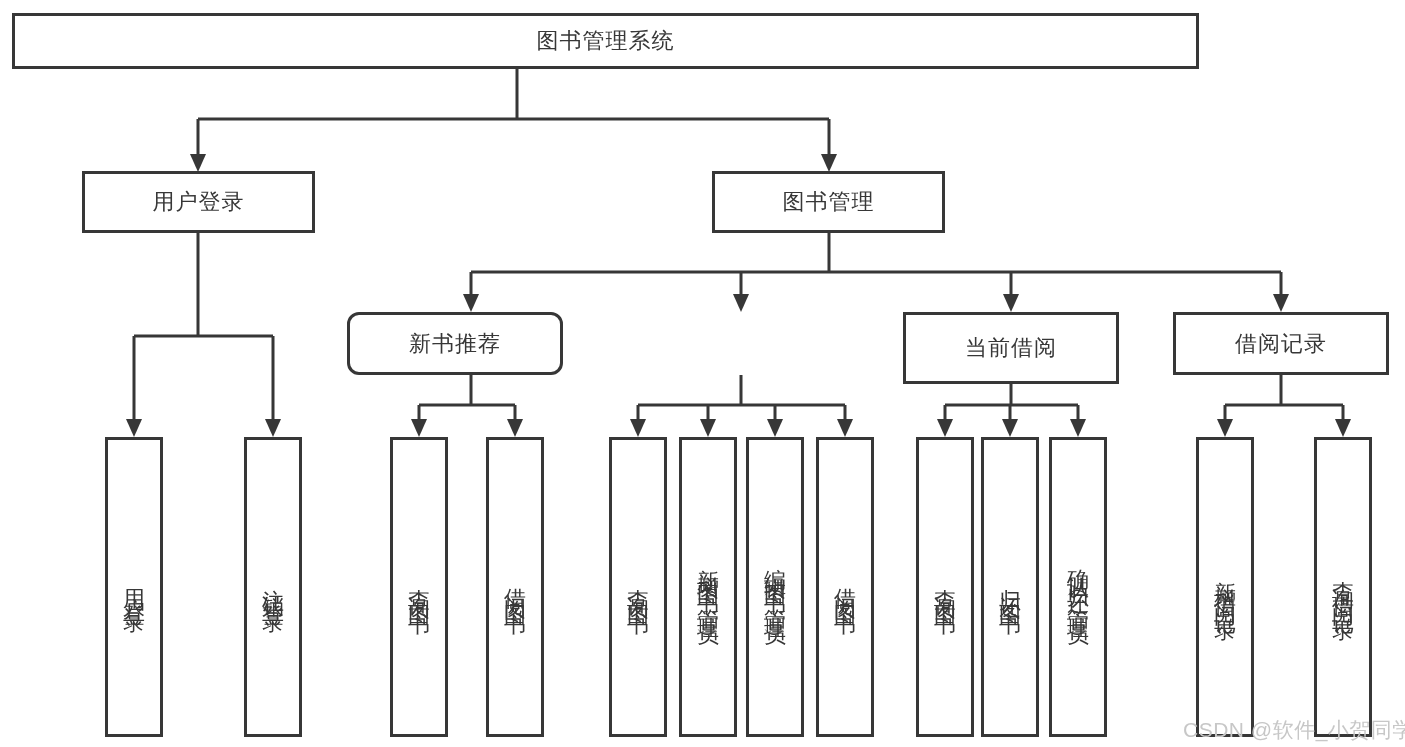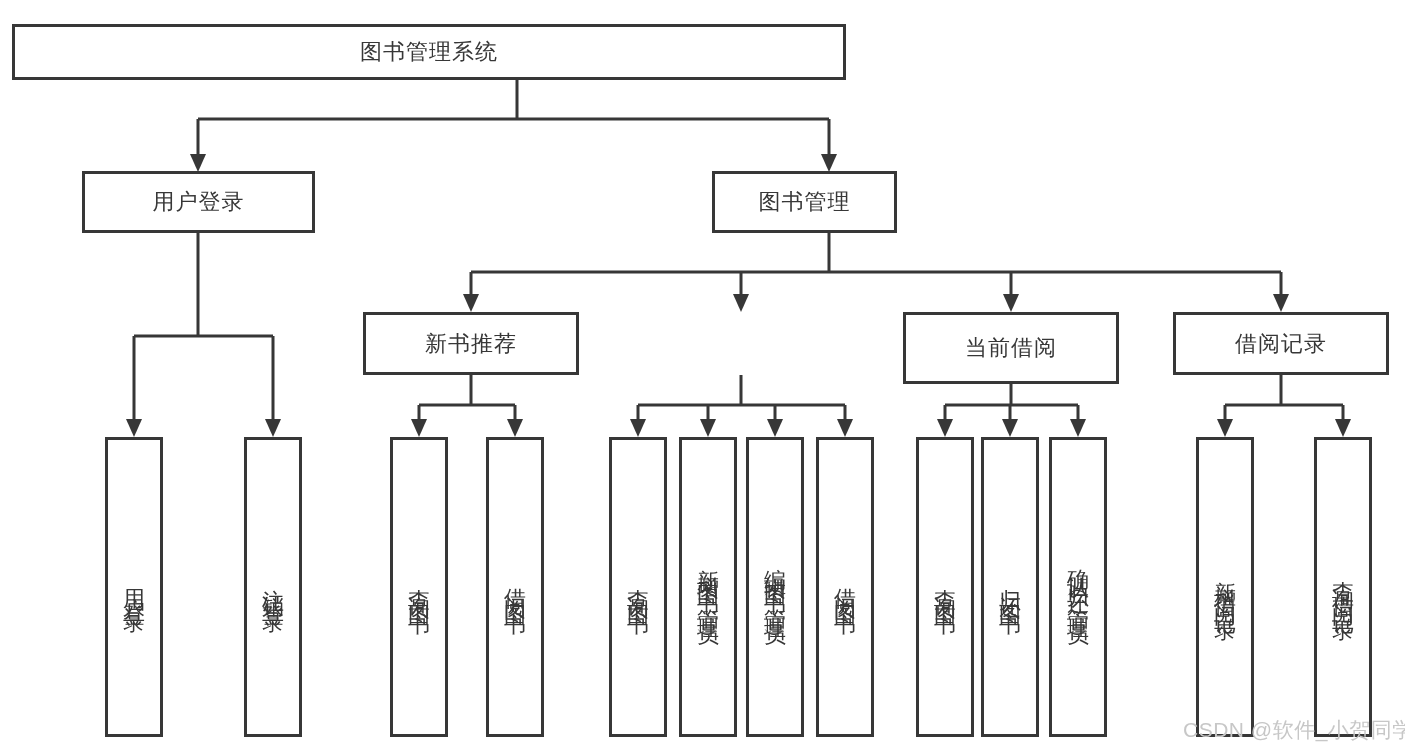--- a/index.html
+++ b/index.html
@@ -85,32 +85,32 @@
       <polygon points="767,419 783,419 775,437"></polygon>
       <polygon points="837,419 853,419 845,437"></polygon>
       <polygon points="937,419 953,419 945,437"></polygon>
       <polygon points="1002,419 1018,419 1010,437"></polygon>
       <polygon points="1070,419 1086,419 1078,437"></polygon>
       <polygon points="1217,419 1233,419 1225,437"></polygon>
       <polygon points="1335,419 1351,419 1343,437"></polygon>
     </g>
   </svg>
 
-  <div class="box hbox" style="left:12px;top:24px;width:834px;height:56px;text-align:right;">
+  <div class="box hbox" style="left:12px;top:13px;width:1187px;height:56px;text-align:right;">
     <span>图书管理系统</span>
   </div>
 
   <div class="box hbox" style="left:82px;top:171px;width:233px;height:62px;">
     <span>用户登录</span>
   </div>
-  <div class="box hbox" style="left:712px;top:171px;width:185px;height:62px;">
+  <div class="box hbox" style="left:712px;top:171px;width:233px;height:62px;">
     <span>图书管理</span>
   </div>
 
-  <div class="box hbox" style="left:363px;top:312px;width:216px;height:63px;">
+  <div class="box hbox" style="left:347px;top:312px;width:216px;height:63px;border-radius:12px;">
     <span>新书推荐</span>
   </div>
   <div class="box hbox" style="left:903px;top:312px;width:216px;height:72px;">
     <span>当前借阅</span>
   </div>
   <div class="box hbox" style="left:1173px;top:312px;width:216px;height:63px;">
     <span>借阅记录</span>
   </div>
 
   <div class="box vbox" style="left:105px;top:437px;width:58px;height:300px;">

